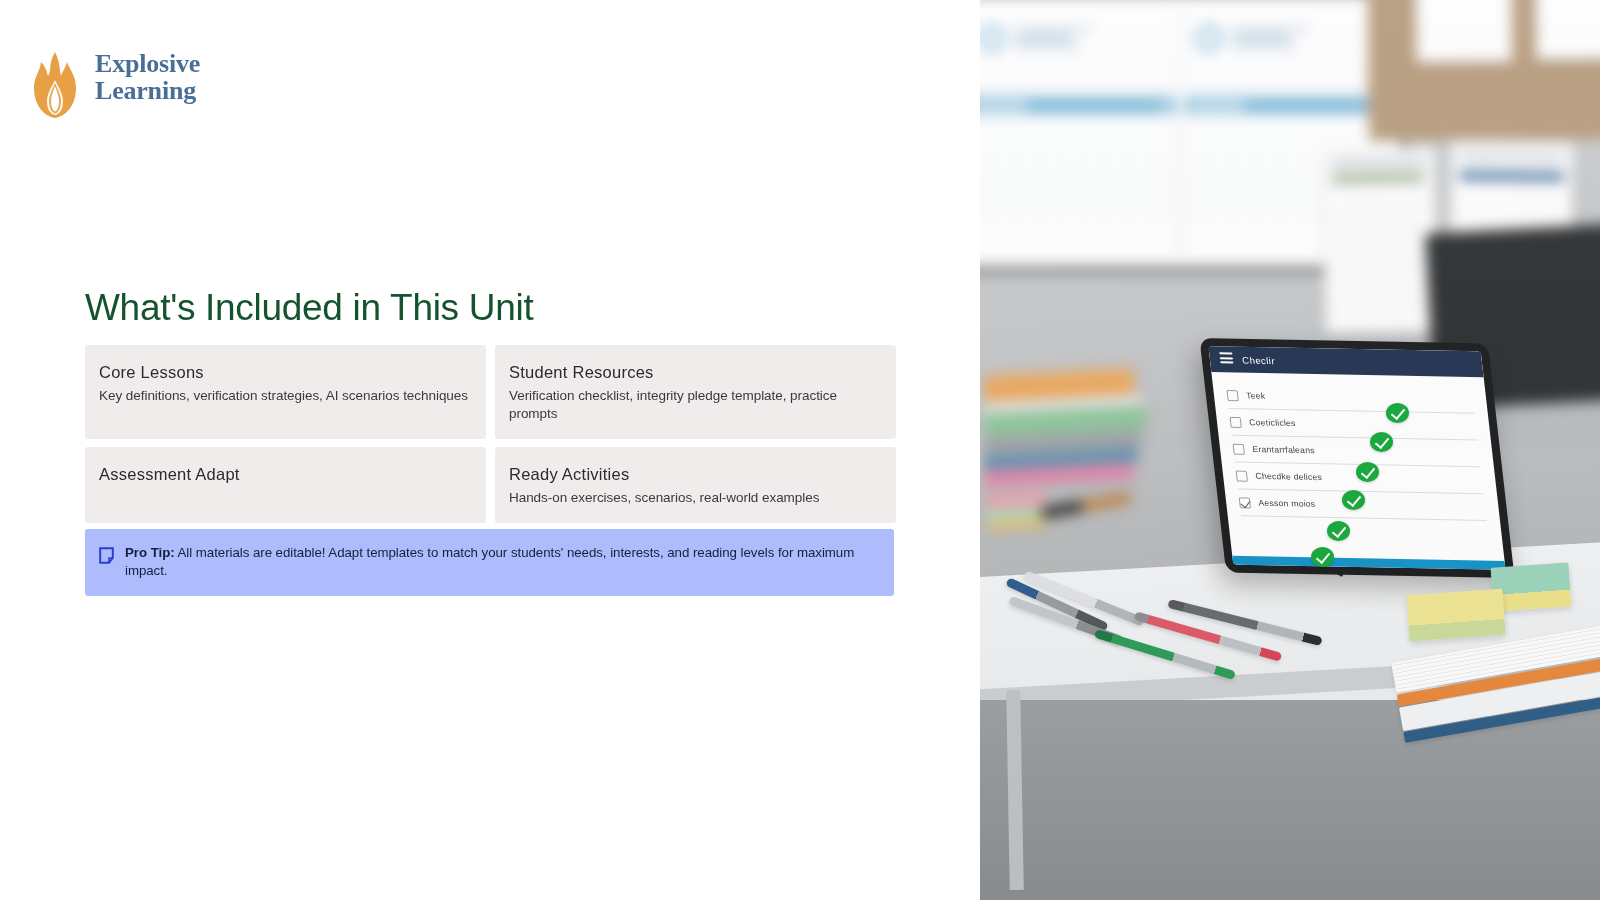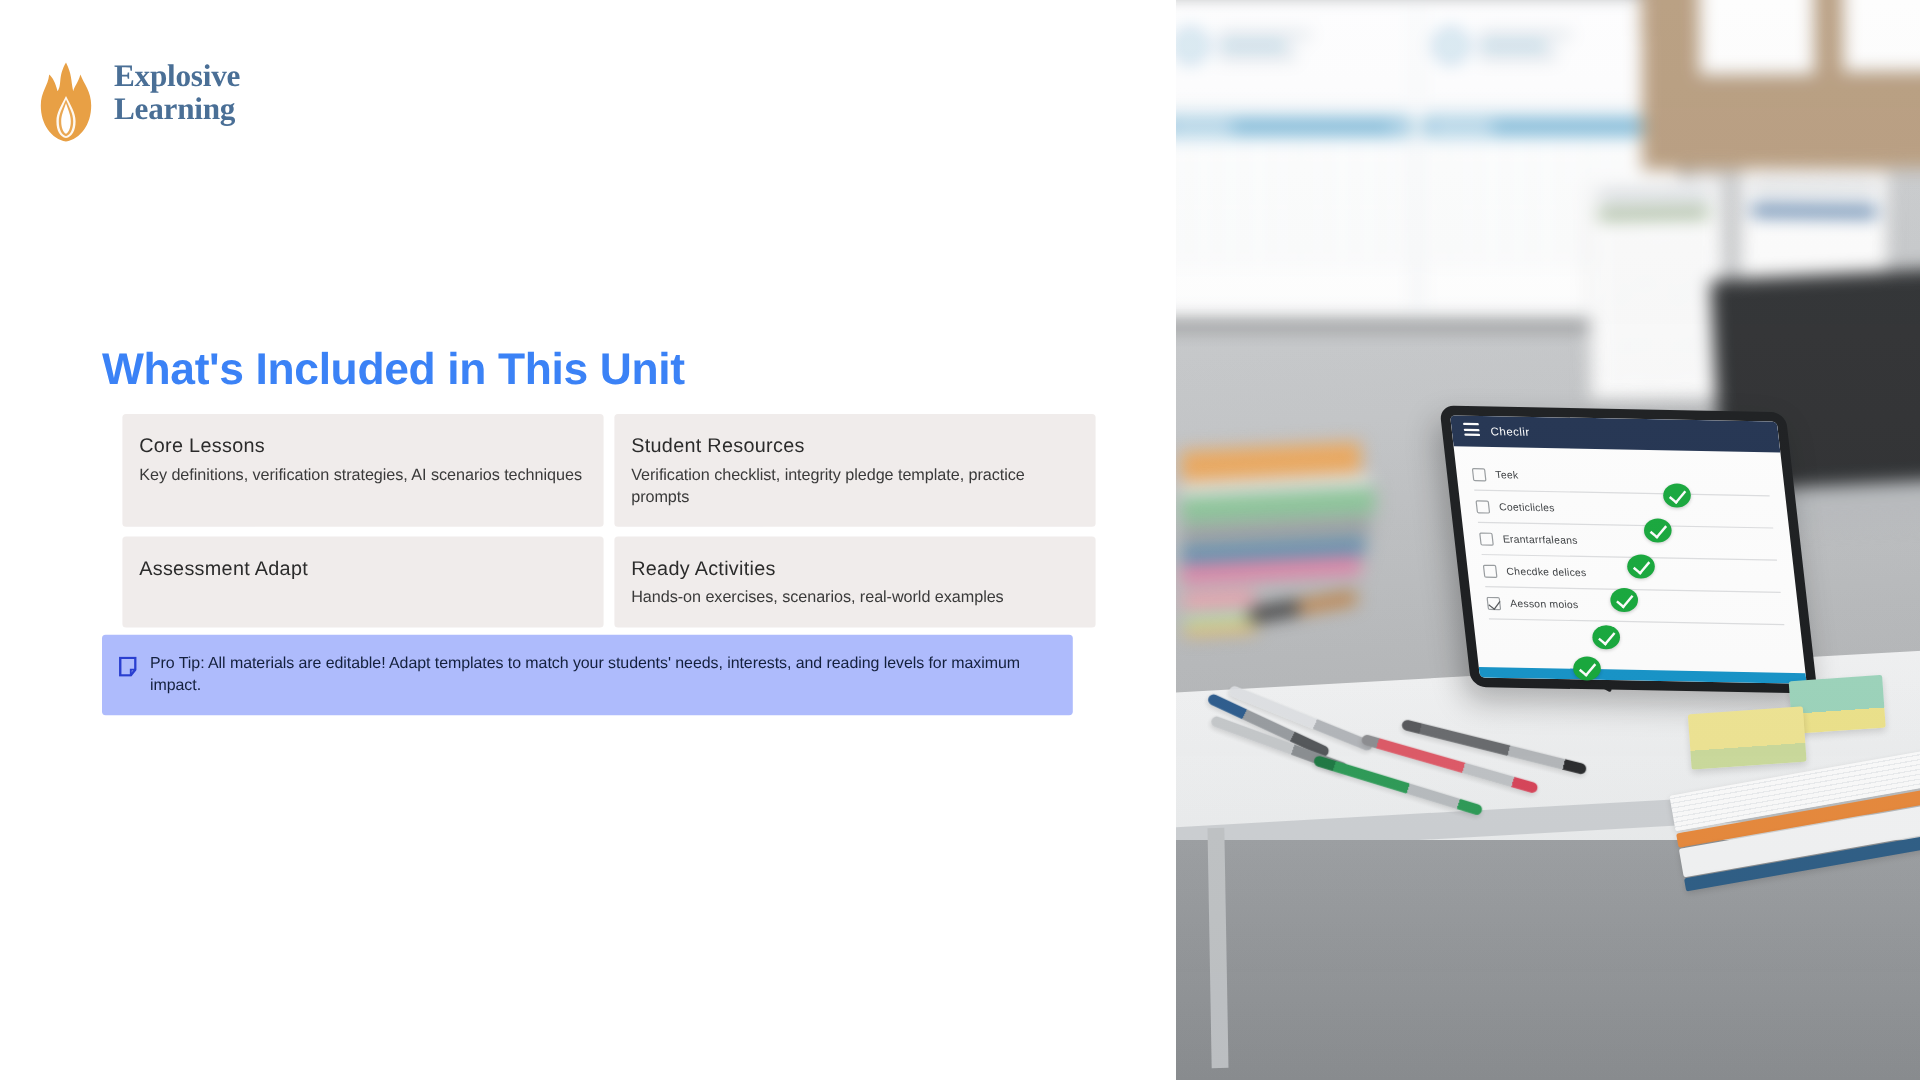--- a/index.html
+++ b/index.html
@@ -42,30 +42,30 @@
     line-height: 1.05;
     letter-spacing: -0.2px;
   }
   .logo-wordmark .l2 { display: block; }
 
   
   .page-title {
     position: absolute;
     left: 85px; top: 287px;
     font-size: 37px;
-    font-weight: bold;
-    color: #3b82f6;
+    font-weight: normal;
+    color: #14532d;
     letter-spacing: -0.3px;
     white-space: nowrap;
   }
 
   
   .card-grid {
     position: absolute;
-    left: 102px; top: 345px;
+    left: 85px; top: 345px;
     width: 809px;
     display: grid;
     grid-template-columns: 401px 401px;
     column-gap: 9px;
     row-gap: 8px;
   }
   .info-card {
     background: #f0eceb;
     border-radius: 3px;
     padding: 18px 14px 16px 14px;
@@ -98,21 +98,21 @@
     align-items: flex-start;
     gap: 11px;
   }
   .tip-icon { width: 15px; height: 17px; flex: 0 0 auto; margin-top: 3px; }
   .tip-text {
     font-size: 13.3px;
     color: #14203d;
     line-height: 1.38;
     letter-spacing: -0.05px;
   }
-  .tip-text b { font-weight: normal; }
+  .tip-text b { font-weight: bold; }
 
   
   .photo-pane {
     position: absolute;
     left: 980px; top: 0;
     width: 620px; height: 900px;
     overflow: hidden;
     background: #d8d9db;
   }
 

